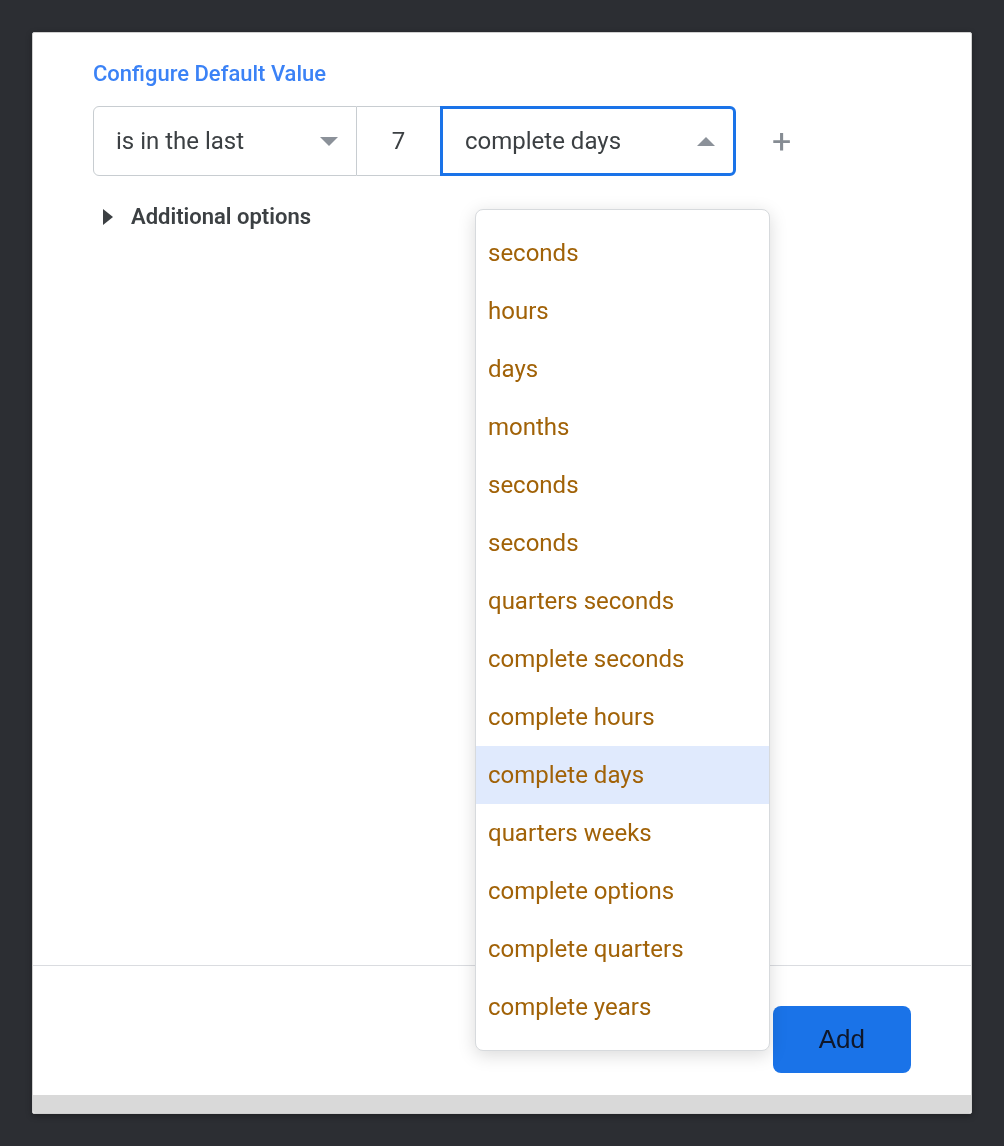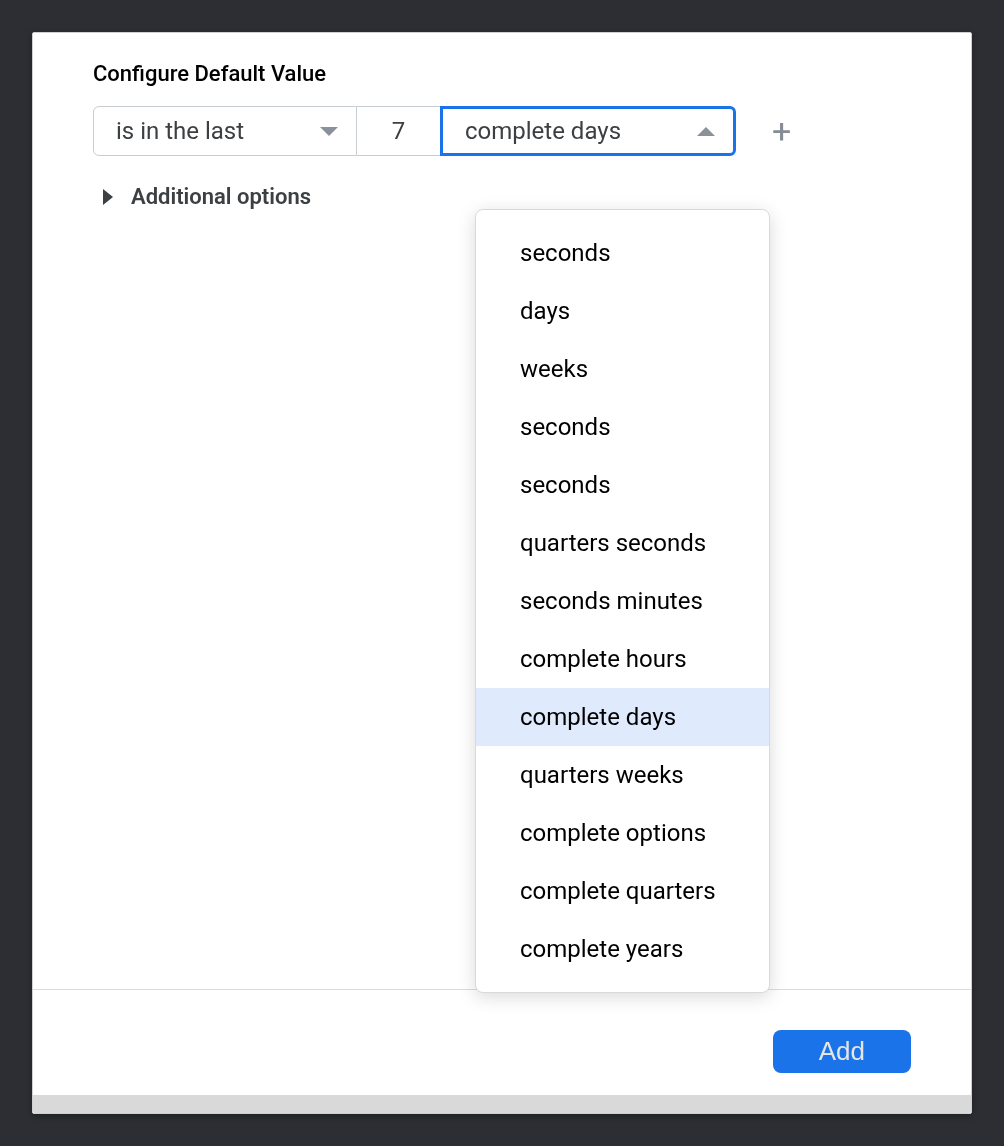--- a/index.html
+++ b/index.html
@@ -25,34 +25,34 @@
       box-shadow: 0 2px 6px rgba(0,0,0,0.3);
     }
     .panel-body {
       flex: 1;
       padding: 28px 60px 0 60px;
       position: relative;
     }
     .section-title {
       font-size: 22px;
       font-weight: 500;
-      color: #000000;
+      color: #3b82f6;
       margin-bottom: 20px;
     }
     .filter-row {
       display: flex;
       align-items: center;
       gap: 0;
       margin-bottom: 28px;
     }
     .select-box {
       display: flex;
       align-items: center;
       justify-content: space-between;
-      height: 50px;
+      height: 70px;
       border: 1px solid #c8cdd1;
       border-radius: 6px 0 0 6px;
       padding: 0 18px 0 22px;
       font-size: 24px;
       color: #3c4043;
       background: #fff;
       cursor: pointer;
       min-width: 264px;
       gap: 32px;
     }
@@ -115,23 +115,23 @@
       left: 442px;
       width: 295px;
       background: #fff;
       border: 1px solid #d7dadd;
       border-radius: 8px;
       box-shadow: 0 4px 18px rgba(0,0,0,0.15);
       padding: 14px 0;
       z-index: 10;
     }
     .dropdown-item {
-      padding: 15px 44px;
+      padding: 15px 12px;
       font-size: 24px;
-      color: #000000;
+      color: #a16207;
       cursor: pointer;
     }
     .dropdown-item.selected {
       background: #e0eafd;
     }
     .panel-footer {
       border-top: 1px solid #dadce0;
       padding: 40px 60px;
       display: flex;
       justify-content: flex-end;
@@ -143,26 +143,26 @@
       left: 0;
       right: 0;
       bottom: 0;
       height: 18px;
       background: rgba(0,0,0,0.15);
       border-radius: 0 0 2px 2px;
       pointer-events: none;
     }
     .add-btn {
       background: #1a73e8;
-      color: #e5e5e5;
+      color: #0f172a;
       border: none;
       border-radius: 8px;
       font-size: 26px;
       font-weight: 500;
-      padding: 6px 46px;
+      padding: 18px 46px;
       cursor: pointer;
     }
   </style>
 </head>
 <body>
 
 <div class="panel">
   <div class="panel-body">
 
     <div class="section-title">Configure Default Value</div>
@@ -182,26 +182,27 @@
       <span class="plus-icon">+</span>
     </div>
 
     <div class="additional-row">
       <span class="tri-right"></span>
       <span>Additional options</span>
     </div>
 
     <div class="dropdown" id="unit-dropdown">
         <div class="dropdown-item">seconds</div>
+        <div class="dropdown-item">hours</div>
         <div class="dropdown-item">days</div>
-        <div class="dropdown-item">weeks</div>
+        <div class="dropdown-item">months</div>
         <div class="dropdown-item">seconds</div>
         <div class="dropdown-item">seconds</div>
         <div class="dropdown-item">quarters seconds</div>
-        <div class="dropdown-item">seconds minutes</div>
+        <div class="dropdown-item">complete seconds</div>
         <div class="dropdown-item">complete hours</div>
         <div class="dropdown-item selected">complete days</div>
         <div class="dropdown-item">quarters weeks</div>
         <div class="dropdown-item">complete options</div>
         <div class="dropdown-item">complete quarters</div>
         <div class="dropdown-item">complete years</div>
       </div>
 
   </div>
 

